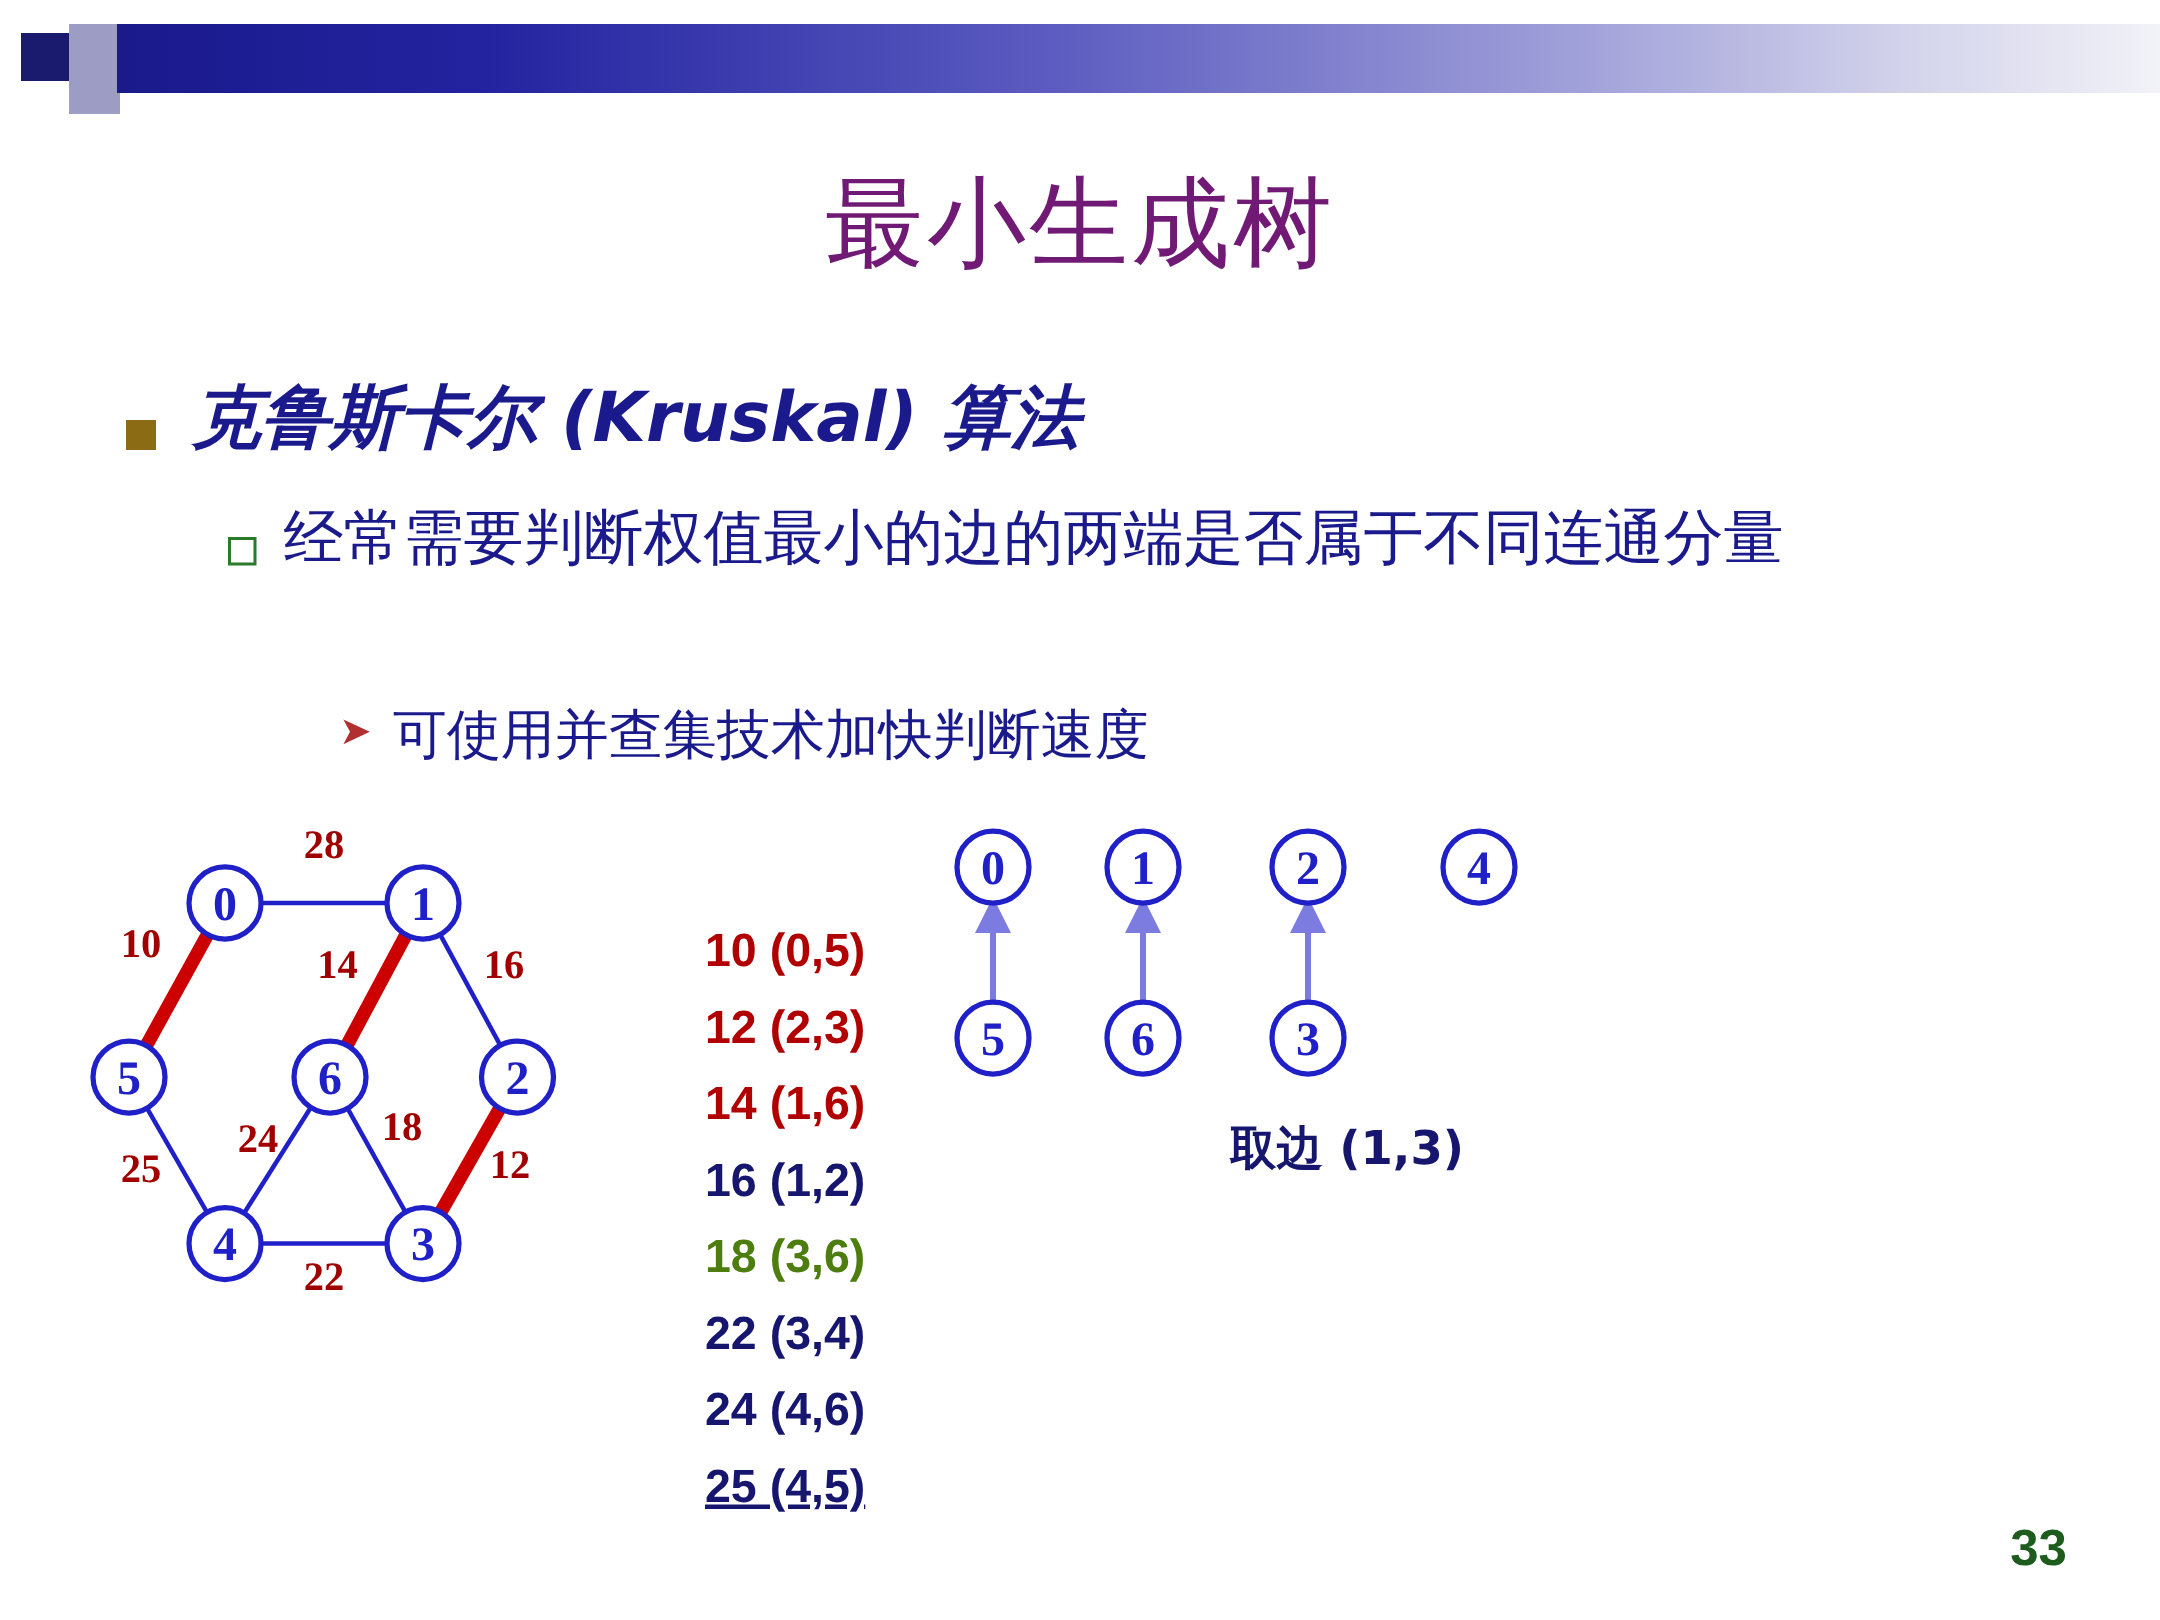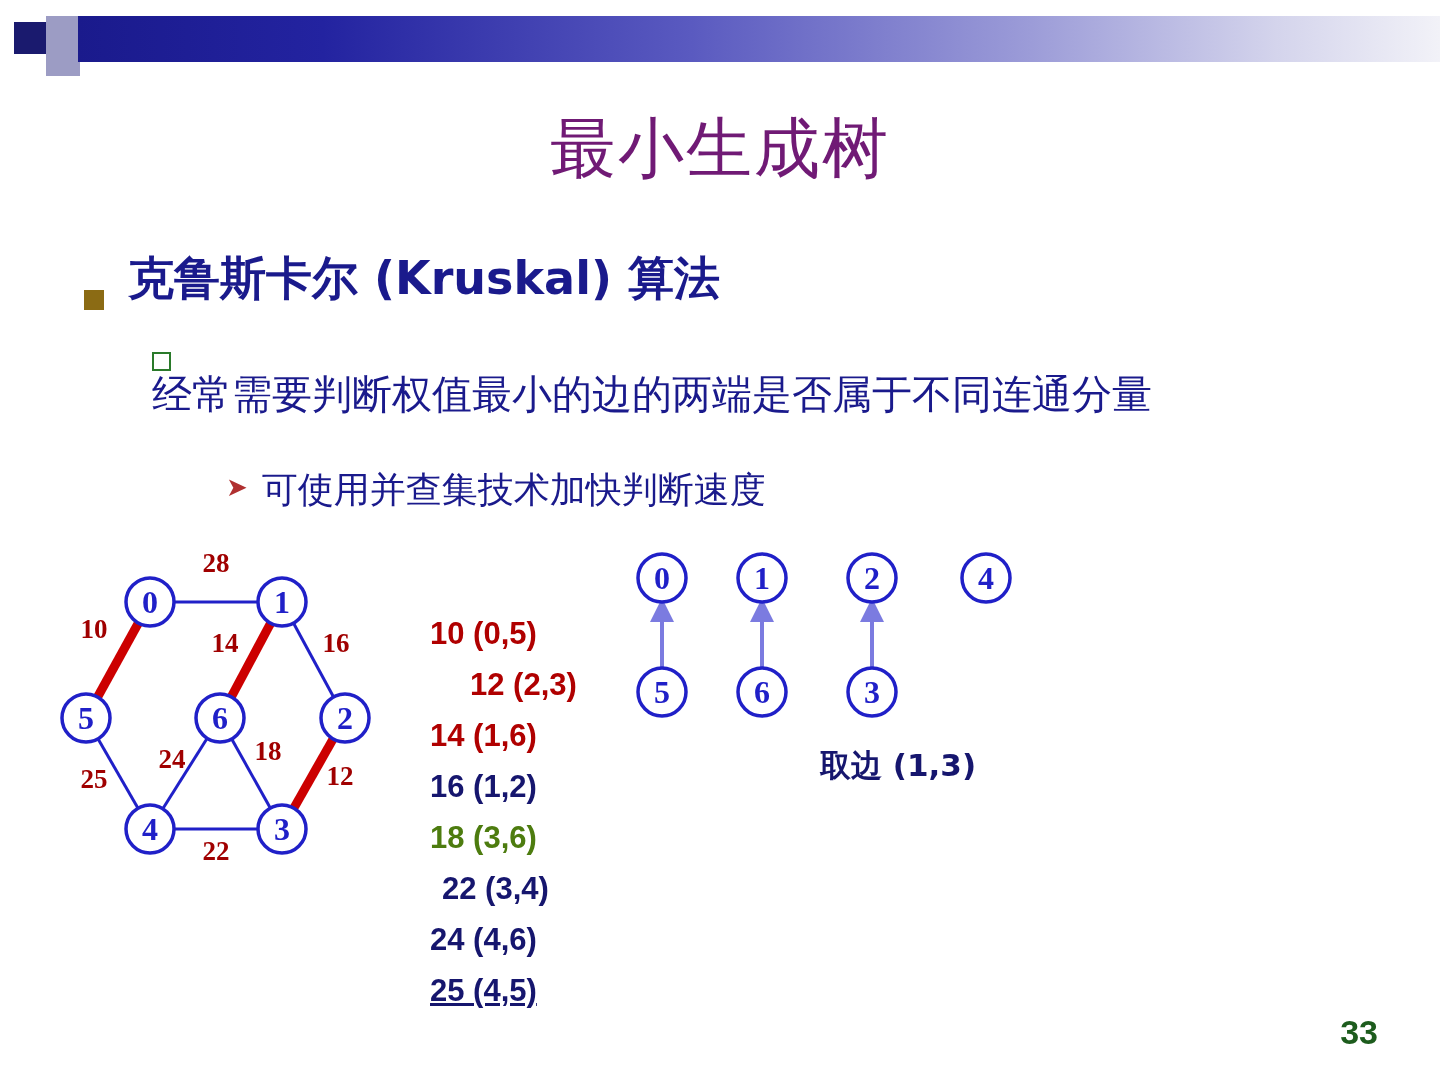--- a/index.html
+++ b/index.html
@@ -43,21 +43,22 @@
     color: #701a75;
     font-family: "DejaVu Sans", sans-serif;
     letter-spacing: 2px;
   }
 
   
   .b1 {
     position: absolute;
     left: 84px; top: 248px;
     display: flex;
-    align-items: flex-end;
+    align-items: center;
+    font-style: italic;
   }
   .b1 .marker {
     width: 20px; height: 20px;
     background: #8b6b14;
     margin-top: 22px;
     margin-right: 24px;
     flex: none;
   }
   .b1 .text {
     font-size: 46px;
@@ -65,22 +66,21 @@
     font-family: "DejaVu Sans", sans-serif;
     font-weight: bold;
     white-space: nowrap;
   }
 
   .b2 {
     position: absolute;
     left: 152px; top: 336px;
     width: 1230px;
     display: flex;
-    align-items: flex-start;
-    flex-direction: column;
+    align-items: center;
   }
   .b2 .marker {
     width: 15px; height: 15px;
     border: 2px solid #2a7a2a;
     margin-top: 16px;
     margin-right: 18px;
     flex: none;
   }
   .b2 .text {
     font-size: 40px;
@@ -119,21 +119,21 @@
 
   
   .edgelist {
     position: absolute;
     left: 430px; top: 608px;
     font-size: 31px;
     font-weight: bold;
     font-family: "Liberation Sans", sans-serif;
     line-height: 51px;
   }
-  .edgelist .e { white-space: nowrap; }
+  .edgelist .e { white-space: nowrap; text-align: right; }
 
   
   .forest {
     position: absolute;
     left: 600px; top: 540px;
     width: 460px; height: 260px;
   }
   .forest svg { display: block; }
 
   .takeedge {

